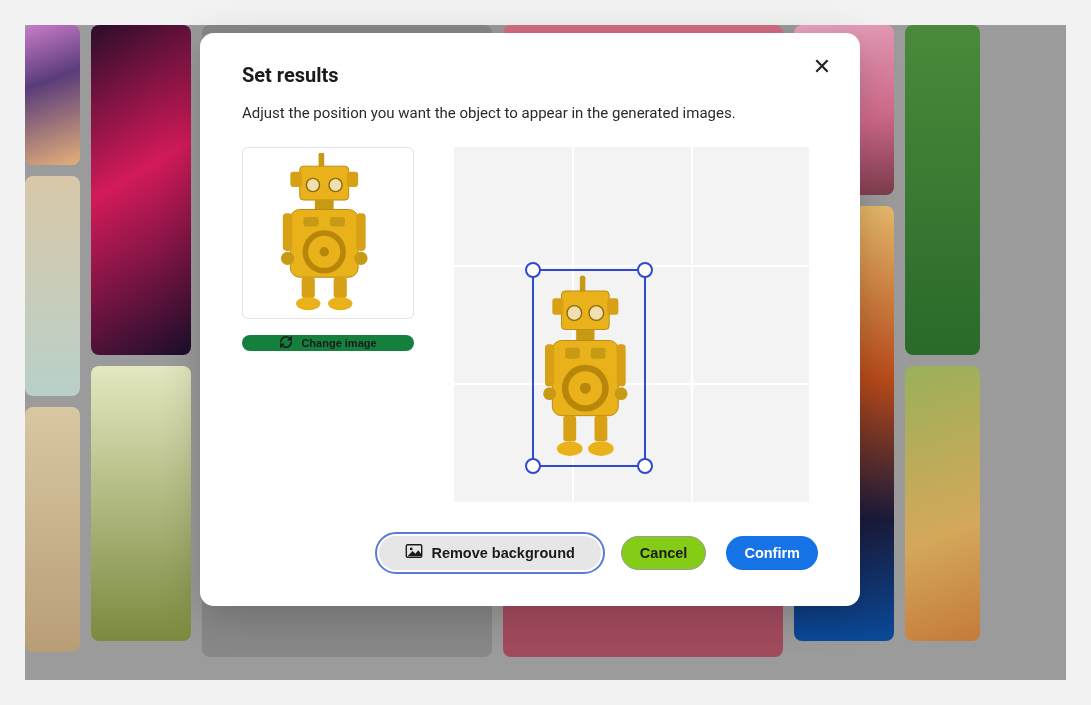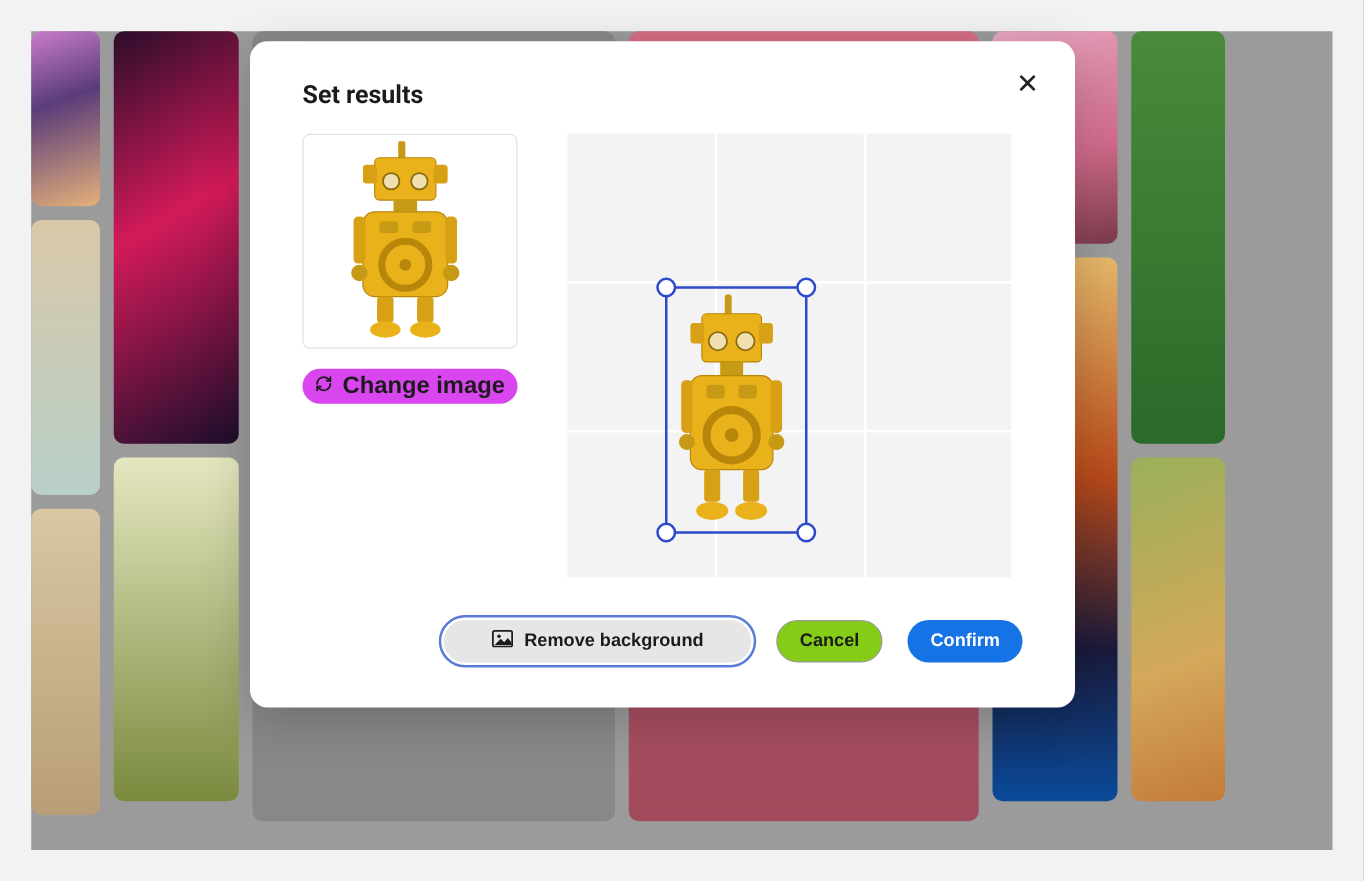--- a/index.html
+++ b/index.html
@@ -62,24 +62,24 @@
     .left-panel { width: 172px; }
     .thumb {
       width: 172px; height: 172px;
       border: 1px solid #e2e2e2; border-radius: 6px;
       background: #fff;
       display: flex; align-items: center; justify-content: center;
       padding: 8px;
       margin-bottom: 16px;
     }
     .change-btn {
-      width: 172px; height: 28px;
+      width: 172px; height: 16px;
       border: none; border-radius: 14px;
-      background: #d946ef; color: #1b1b1b;
-      font-size: 19px; font-weight: 600;
+      background: #15803d; color: #1b1b1b;
+      font-size: 11px; font-weight: 600;
       display: flex; align-items: center; justify-content: center; gap: 8px;
       cursor: pointer;
     }
 
     .position-grid {
       width: 355px; height: 355px;
       background: #f3f3f3;
       position: relative;
     }
     .grid-line { position: absolute; background: #fff; }
@@ -109,21 +109,21 @@
       display: flex; justify-content: flex-end; gap: 20px; align-items: center;
     }
     .btn {
       height: 34px; padding: 0 18px; border-radius: 18px;
       font-size: 14.5px; font-weight: 600; cursor: pointer;
       display: inline-flex; align-items: center; justify-content: center; gap: 8px;
     }
     .btn-remove {
       background: #e6e6e6; color: #1b1b1b; border: none;
       outline: 2px solid #5a7bd8; outline-offset: 2px;
-      padding: 0 38px;
+      padding: 0 26px;
     }
     .btn-cancel {
       background: #84cc16; color: #1b1b1b; border: 1.5px solid #9a9a9a;
     }
     .btn-confirm {
       background: #1673e6; color: #fff; border: none;
     }
 
     
     .robot-svg { display:block; }
@@ -160,20 +160,21 @@
 </div>
 
 <div class="modal-overlay">
   <div class="modal">
     <button class="close-btn">
       <span>✕</span>
     </button>
 
     <h2 class="modal-title">Set results</h2>
     <div class="modal-desc">
+      <div>Adjust the position you want the object to appear in the generated images.</div>
     </div>
 
     <div class="modal-body">
       <div class="left-panel">
         <div class="thumb">
           <svg class="robot-svg" viewBox="0 0 120 170" width="140" height="160">
             <rect x="50" y="2" width="6" height="12" fill="#c79a15"></rect>
             <circle cx="53" cy="2" r="3" fill="#c79a15"></circle>
             <rect x="30" y="14" width="52" height="36" rx="4" fill="#e9b21a" stroke="#b8860b" stroke-width="1"></rect>
             <rect x="20" y="20" width="12" height="16" rx="3" fill="#d7a015"></rect>

